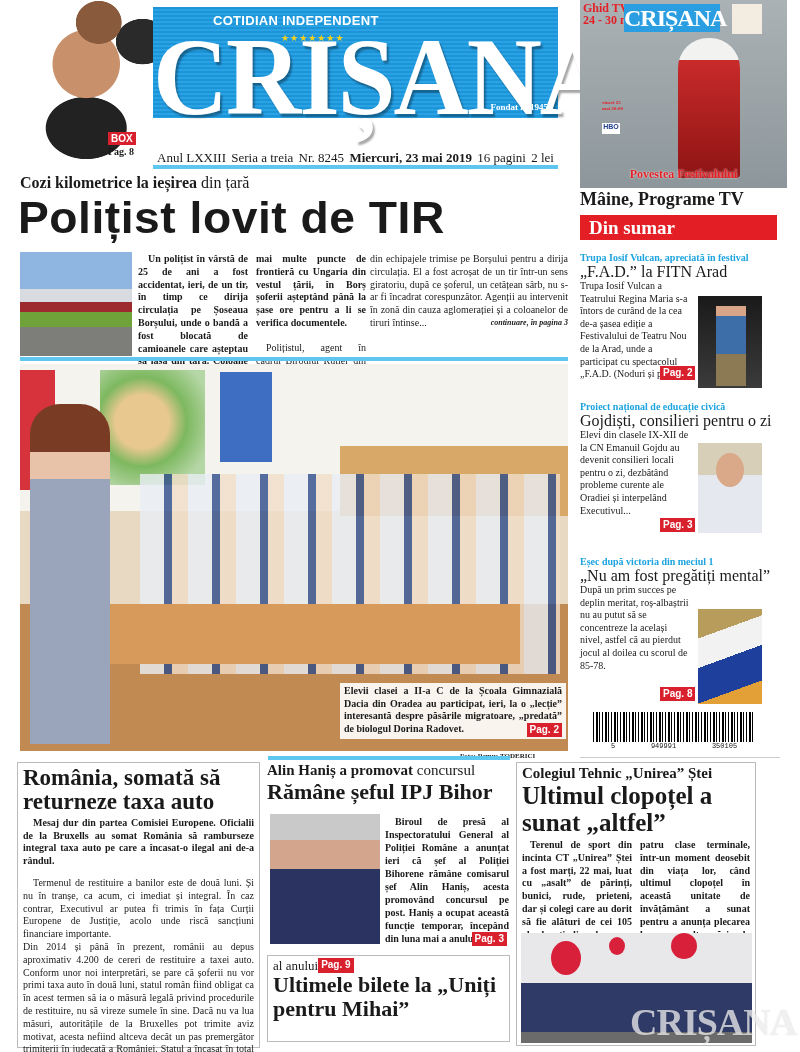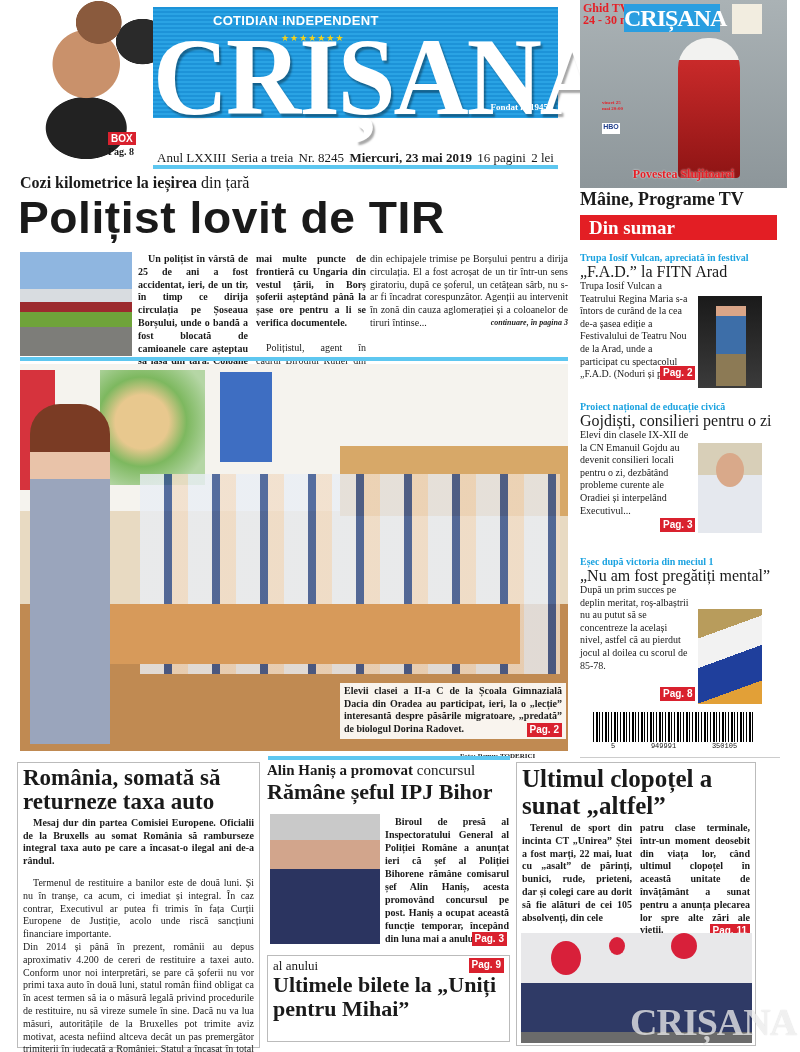--- a/index.html
+++ b/index.html
@@ -121,21 +121,21 @@
   .s2 .kick { font-weight: bold; font-size: 15px; }
   .s2 .kick .light { font-weight: normal; }
   .s2 .h { font-weight: bold; font-size: 22px; line-height: 26px; }
   .s2 .photo { position: absolute; left: 3px; top: 52px; width: 110px; height: 130px;
     background: linear-gradient(180deg, #c9c9c9 0 20%, #d2a58c 20% 42%, #2b3460 42%); }
   .s2 .txt { position: absolute; left: 118px; top: 53px; width: 124px; font-size: 10px; font-weight: bold;
     line-height: 13px; text-align: justify; text-indent: 10px; }
   .s2 .p3 { position: absolute; right: 4px; top: 170px; }
   .s2b { left: 267px; top: 955px; width: 243px; height: 87px; padding: 2px 5px; }
   .s2b .kick { font-weight: bold; font-size: 13px; line-height: 15px; }
-  .s2b .kick2 { font-size: 13px; line-height: 15px; display: flex; justify-content: space-between; }
+  .s2b .kick2 { font-size: 13px; line-height: 15px; display: flex; justify-content: flex-start; }
   .s2b .h { font-weight: bold; font-size: 22px; line-height: 24px; }
 
   .s3 { left: 516px; top: 762px; width: 240px; height: 284px; padding: 2px 5px; }
   .s3 .kick { font-size: 15px; font-weight: bold; }
   .s3 .h { font-weight: bold; font-size: 25px; line-height: 27px; }
   .s3 .cols { display: flex; gap: 8px; margin-top: 3px; }
   .s3 .cols div { flex: 1; font-size: 10px; line-height: 12.8px; text-align: justify; font-weight: bold; }
   .s3 .cols div:first-child { text-indent: 8px; }
   .s3 .photo { position: absolute; left: 4px; top: 170px; width: 231px; height: 110px; overflow: hidden;
     background: linear-gradient(180deg, #e8e8ea 0 45%, #2f3a66 45% 90%, #6b6b6b 90%); }
@@ -169,21 +169,21 @@
 <div class="abs rule-blue" style="left:153px;top:165px;width:405px;"></div>
 
 <div class="abs tvguide">
   <div class="ghid" style="white-space:pre-line">Ghid TV
 24 - 30 mai</div>
   <div class="minilogo">CRIȘANA</div>
   <div class="house"></div>
   <div class="figure"></div>
   <div class="air" style="width:26px">vineri 25 mai 20:00</div>
   <div class="hbo">HBO</div>
-  <div class="showtitle">Povestea Slujitoarei</div>
+  <div class="showtitle">Povestea Festivalului</div>
 </div>
 <div class="abs tv-tomorrow">Mâine, Programe TV</div>
 <div class="abs sumar">Din sumar</div>
 
 <div class="abs kicker">
   <span>Cozi kilometrice la ieșirea</span>
   <span class="light">din țară</span>
 </div>
 <h1 class="abs headline">Polițist lovit de TIR</h1>
 <div class="abs lead-photo"></div>
@@ -268,20 +268,21 @@
 
 <div class="abs sec s2b">
   <div class="kick2">
     <span>al anului</span>
     <span class="pag">Pag. 9</span>
   </div>
   <div class="h">Ultimele bilete la „Uniți pentru Mihai”</div>
 </div>
 
 <div class="abs sec s3">
+  <div class="kick">Colegiul Tehnic „Unirea” Ștei</div>
   <div class="h">Ultimul clopoțel a sunat „altfel”</div>
   <div class="cols">
     <div>Terenul de sport din incinta CT „Unirea” Ștei a fost marți, 22 mai, luat cu „asalt” de părinți, bunici, rude, prieteni, dar și colegi care au dorit să fie alături de cei 105 absolvenți, din cele</div>
     <div>
       <span>patru clase terminale, într-un moment deosebit din viața lor, când ultimul clopoțel în această unitate de învățământ a sunat pentru a anunța plecarea lor spre alte zări ale vieții.</span>
       <span class="pag" style="float:right">Pag. 11</span>
     </div>
   </div>
   <div class="photo">
     <span class="b" style="left:30px;top:8px;width:30px;height:34px"></span>

